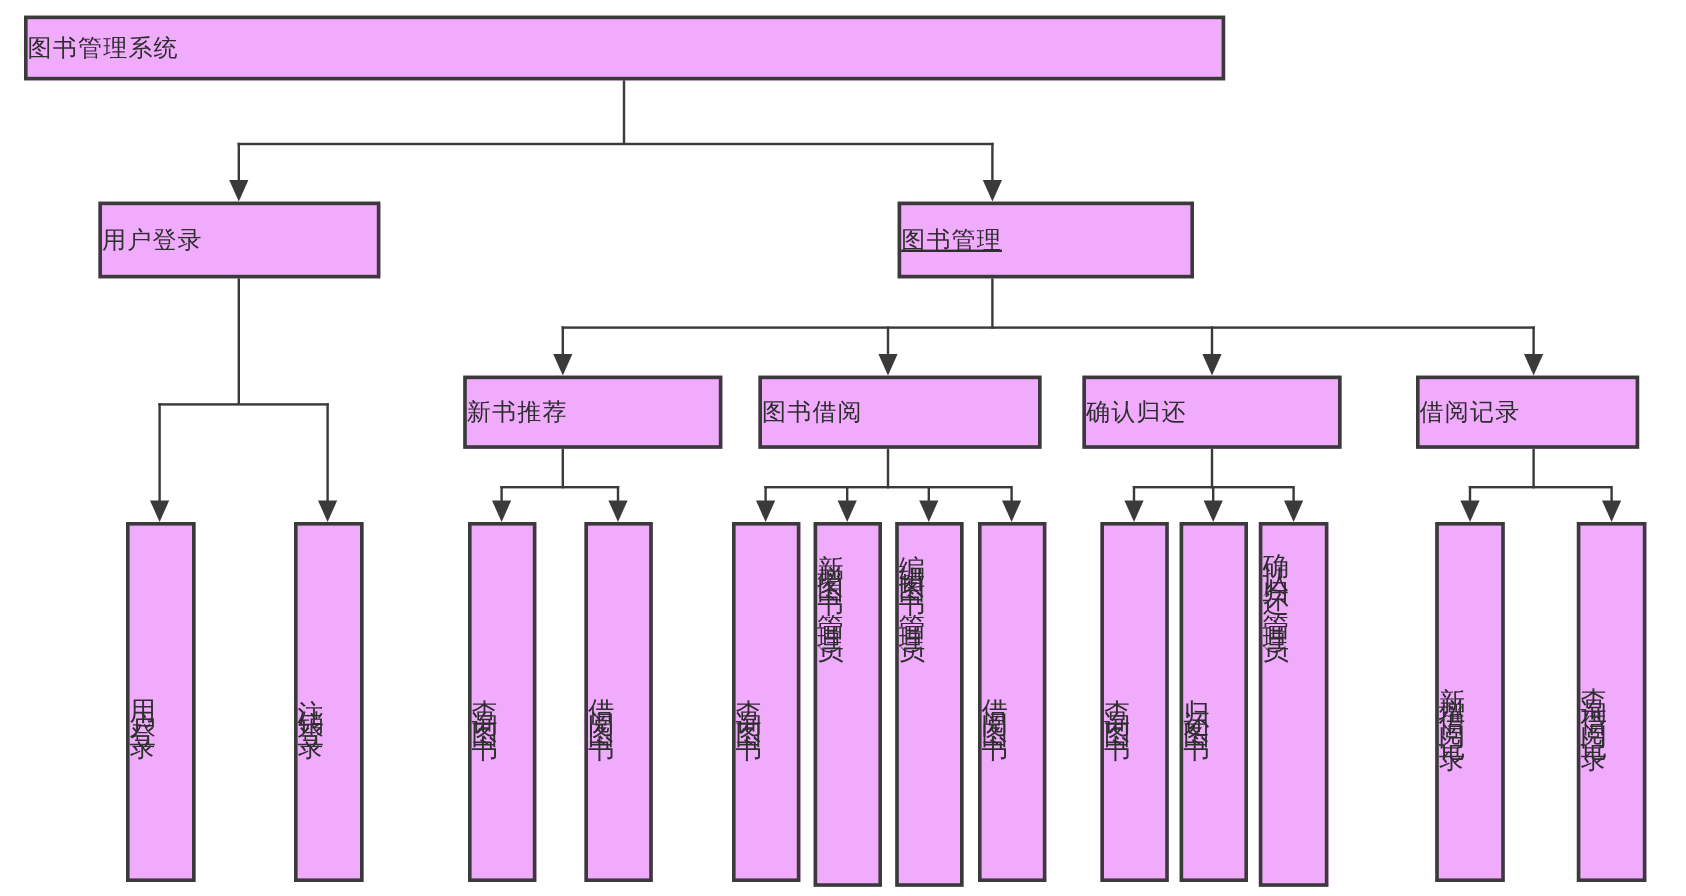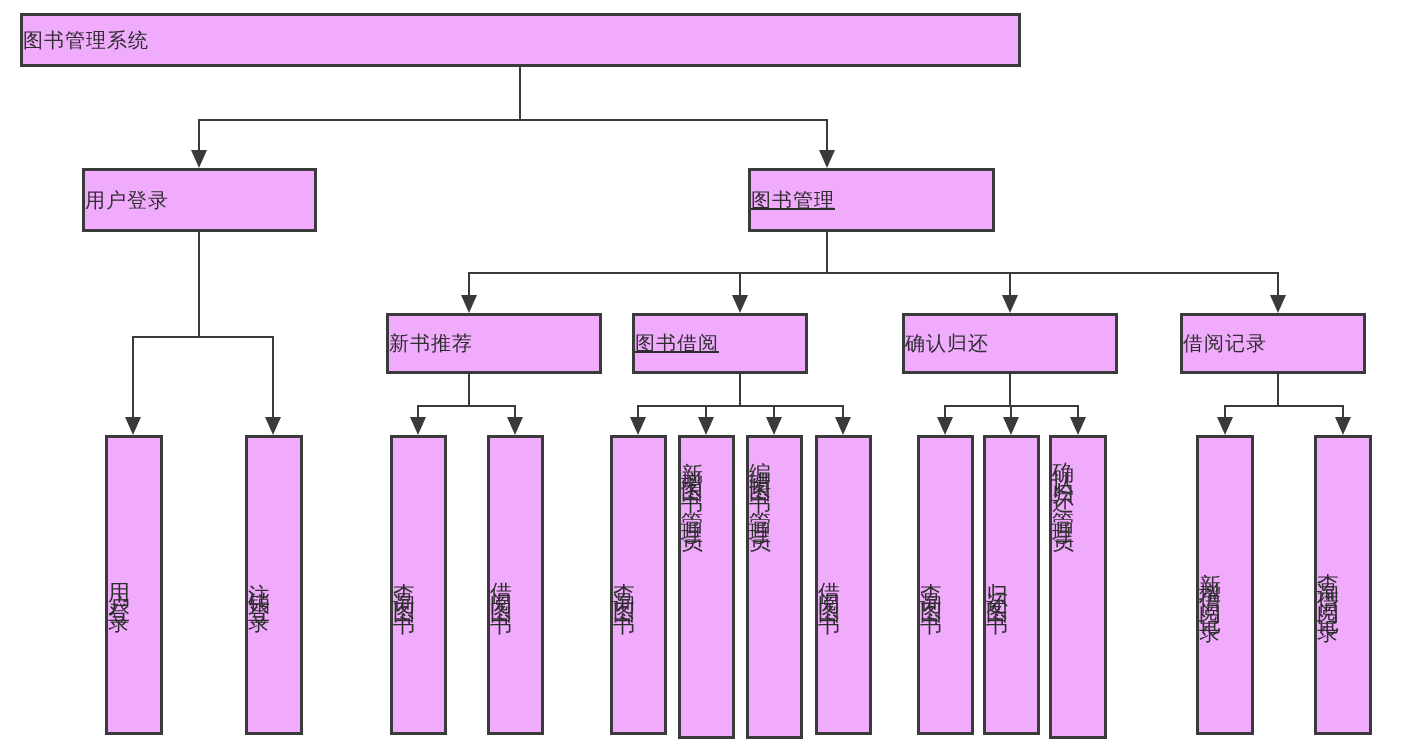--- a/index.html
+++ b/index.html
@@ -40,21 +40,21 @@
   }
   .watermark{
     position:absolute;left:1162px;top:715px;
     font-size:21px;color:#9b9b9b;z-index:5;white-space:nowrap;
   }
   
   #n-root{left:20px;top:13px;width:1001px;height:54px;}
   #n-user-login{left:82px;top:168px;width:235px;height:64px;}
   #n-book-management{left:748px;top:168px;width:247px;height:64px;text-decoration:underline;}
   #n-new-book-recommend{left:361px;top:313px;width:216px;height:61px;margin-left:25px;}
-  #n-book-borrow{left:632px;top:313px;width:176px;height:61px;text-decoration:underline;}
+  #n-book-borrow{left:632px;top:313px;width:236px;height:61px;}
   #n-current-borrow{left:902px;top:313px;width:216px;height:61px;}
   #n-borrow-records{left:1180px;top:313px;width:186px;height:61px;}
   #l-ul-login{left:105px;top:435px;width:58px;height:300px;}
   #l-ul-logout{left:245px;top:435px;width:58px;height:300px;}
   #l-nb-query{left:390px;top:435px;width:57px;height:300px;}
   #l-nb-borrow{left:487px;top:435px;width:57px;height:300px;}
   #l-bb-query{left:610px;top:435px;width:57px;height:300px;}
   #l-bb-add{left:678px;top:435px;width:57px;height:304px;}
   #l-bb-edit{left:746px;top:435px;width:57px;height:304px;}
   #l-bb-borrow{left:815px;top:435px;width:57px;height:300px;}

